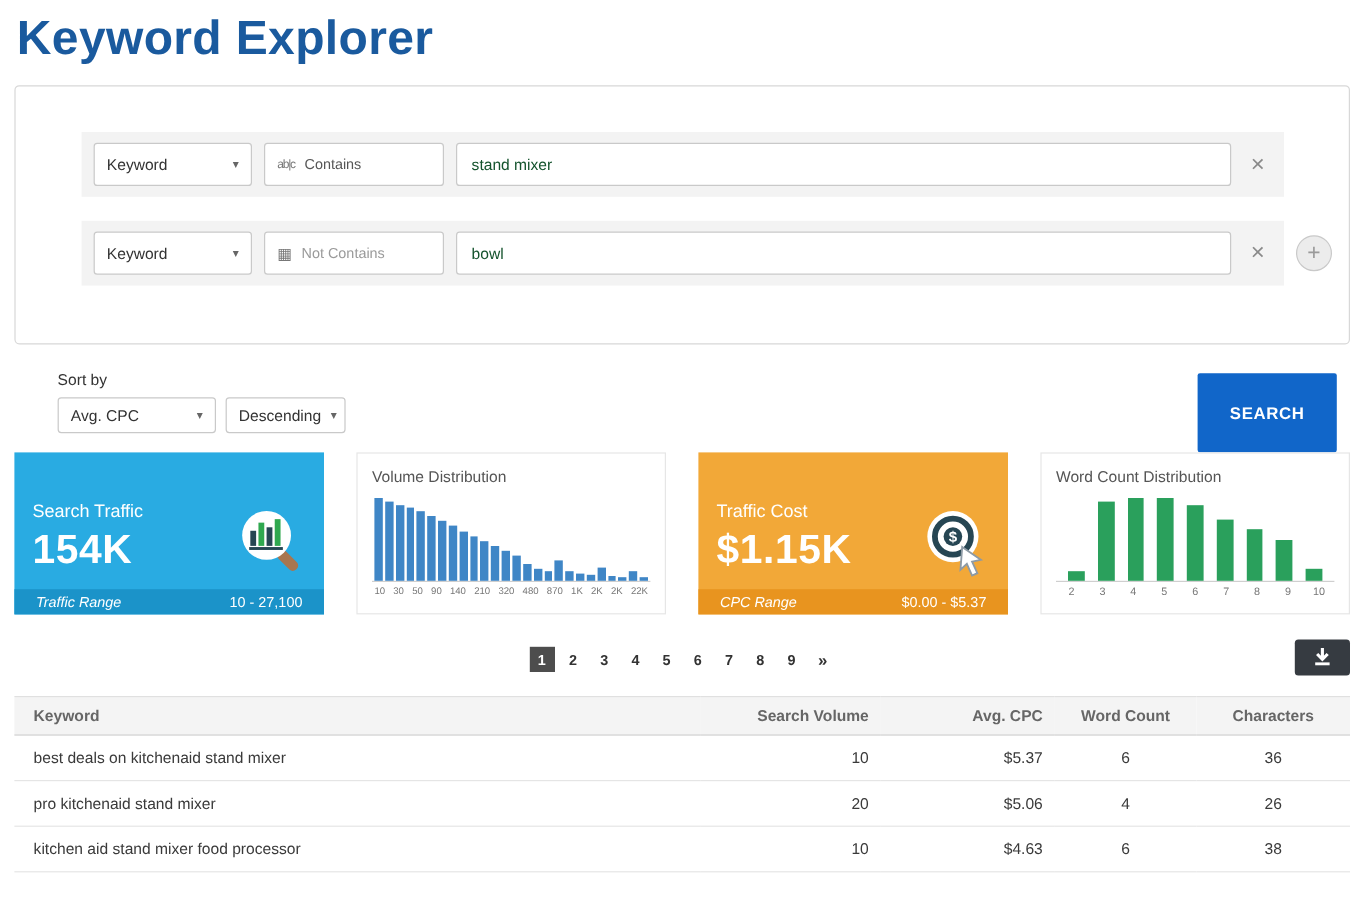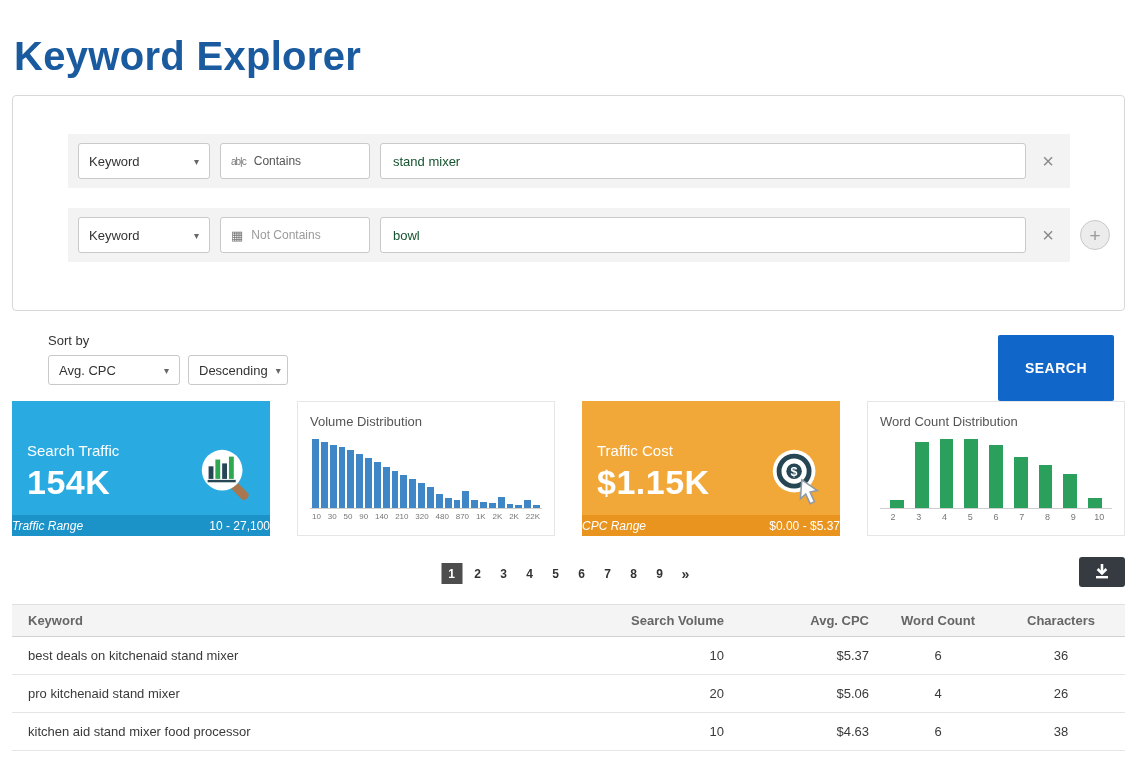--- a/index.html
+++ b/index.html
@@ -3,21 +3,21 @@
 <meta charset="utf-8">
 <style>
   * { box-sizing: border-box; margin: 0; padding: 0; }
   body {
     width: 1137px; height: 761px; overflow: hidden;
     font-family: "Liberation Sans", sans-serif;
     background: #ffffff; color: #333;
   }
   .title {
     color: #1a5a9e; font-size: 40px; font-weight: bold;
-    padding: 10px 0 14px 14px; letter-spacing: 0.3px; margin-top: 24px;
+    padding: 10px 0 14px 14px; letter-spacing: 0.3px;
   }
   
   .filter-panel {
     margin: 2px 12px 0; border: 1px solid #d8d8d8; border-radius: 4px;
     padding: 38px 14px 48px 55px;
   }
   .filter-row { display: flex; align-items: center; gap: 10px; margin-bottom: 20px; }
   .filter-row:last-child { margin-bottom: 0; }
   .filter-strip { flex: 1; background: #f3f3f3; padding: 9px 10px; display: flex; align-items: center; gap: 10px; }
   .select-box {
@@ -62,21 +62,21 @@
   
   .cards { display: flex; justify-content: space-between; margin: 0 12px; }
   .card { width: 258px; height: 135px; }
   .card.colored { color: #fff; display: flex; flex-direction: column; }
   .card.blue { background: #29abe2; }
   .card.orange { background: #f2a838; }
   .card-main { flex: 1; position: relative; padding: 13px 15px; margin-top: 28px; }
   .card-title { font-size: 15px; }
   .card-value { font-size: 34px; font-weight: bold; margin-top: 4px; letter-spacing: 0.5px; }
   .card-icon { position: absolute; right: 12px; top: 16px; width: 62px; height: 62px; }
-  .card-footer { height: 28px; display: flex; justify-content: space-between; align-items: center; padding: 0 0; font-size: 12px; }
+  .card-footer { height: 28px; display: flex; justify-content: space-between; align-items: center; padding: 0 18px; font-size: 12px; }
   .card.blue .card-footer { background: #1b93c9; }
   .card.orange .card-footer { background: #e8941f; }
   .footer-label { font-style: italic; }
   .card.white { border: 1px solid #e6e6e6; padding: 12px 12px 8px; background: #fff; }
   .white-title { font-size: 13px; color: #555; margin-bottom: 10px; font-weight: normal; }
   .chart { height: 70px; display: flex; align-items: flex-end; gap: 2px; border-bottom: 1px solid #cfcfcf; padding: 0 2px; }
   .chart .bar { flex: 1; min-width: 2px; }
   .chart.word { gap: 11px; padding: 0 10px; }
   .chart-labels { display: flex; font-size: 8px; color: #777; padding-top: 3px; }
   .chart-labels.volume { justify-content: space-between; padding-left: 2px; padding-right: 2px; }

